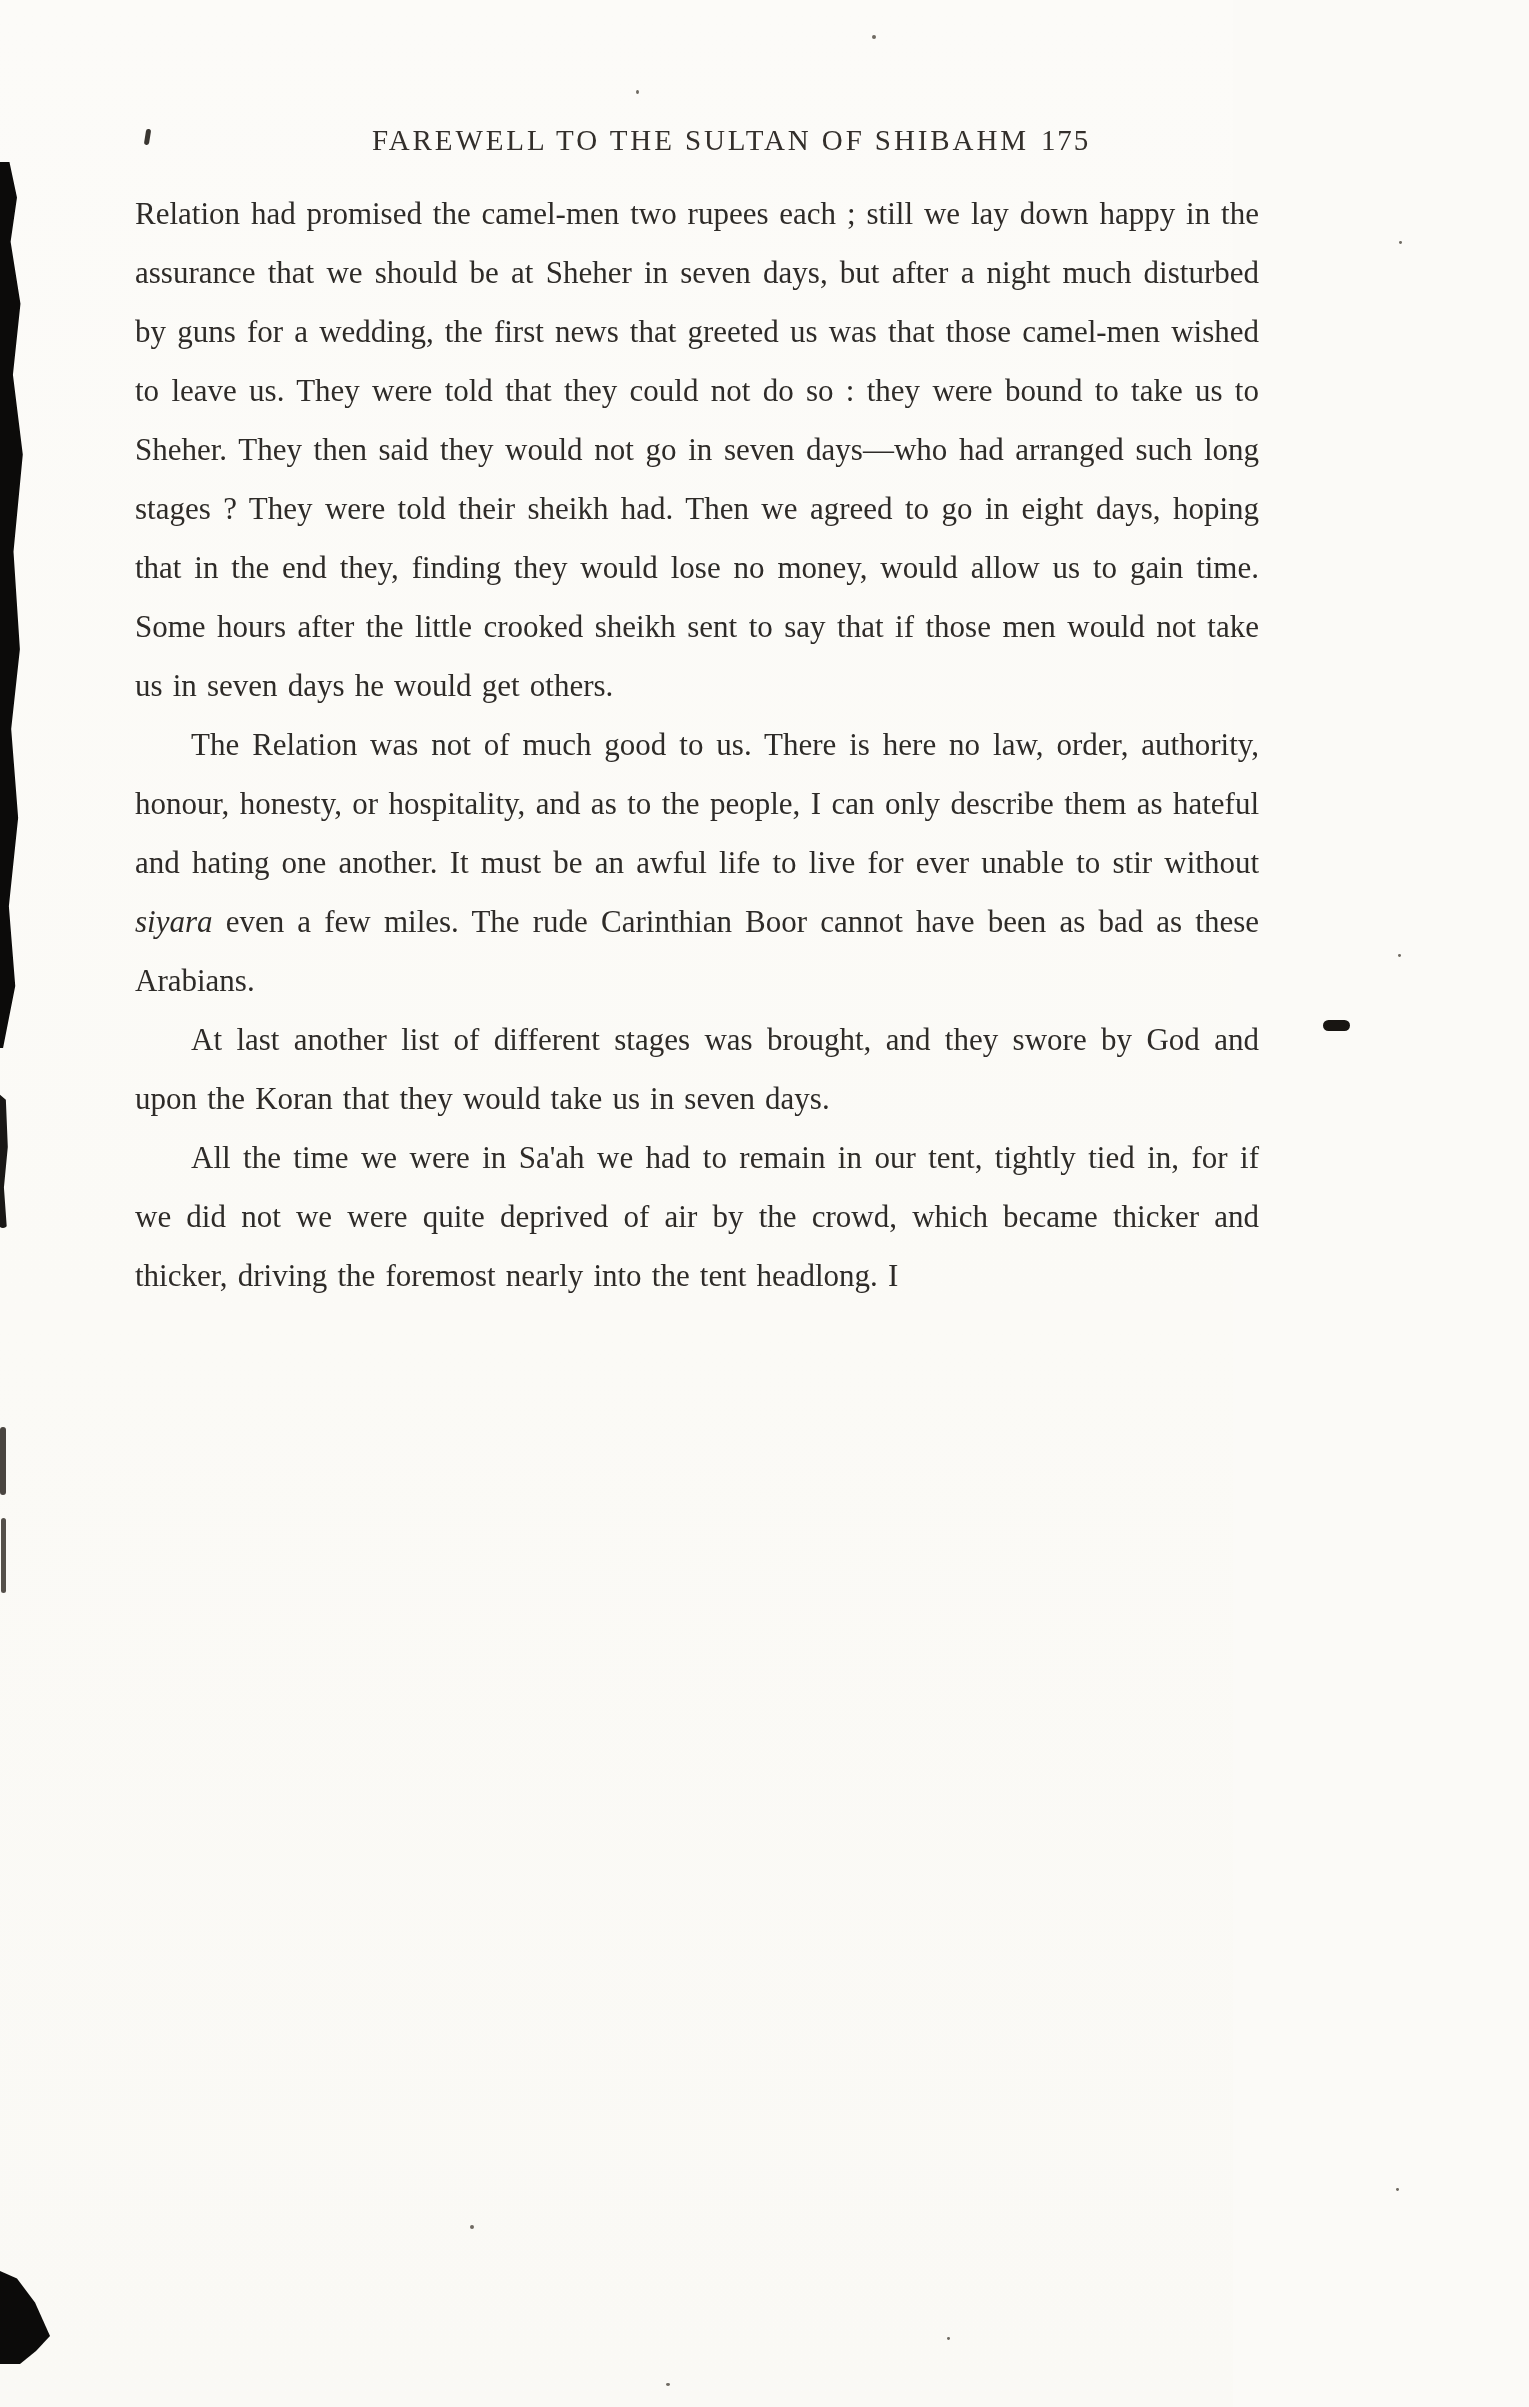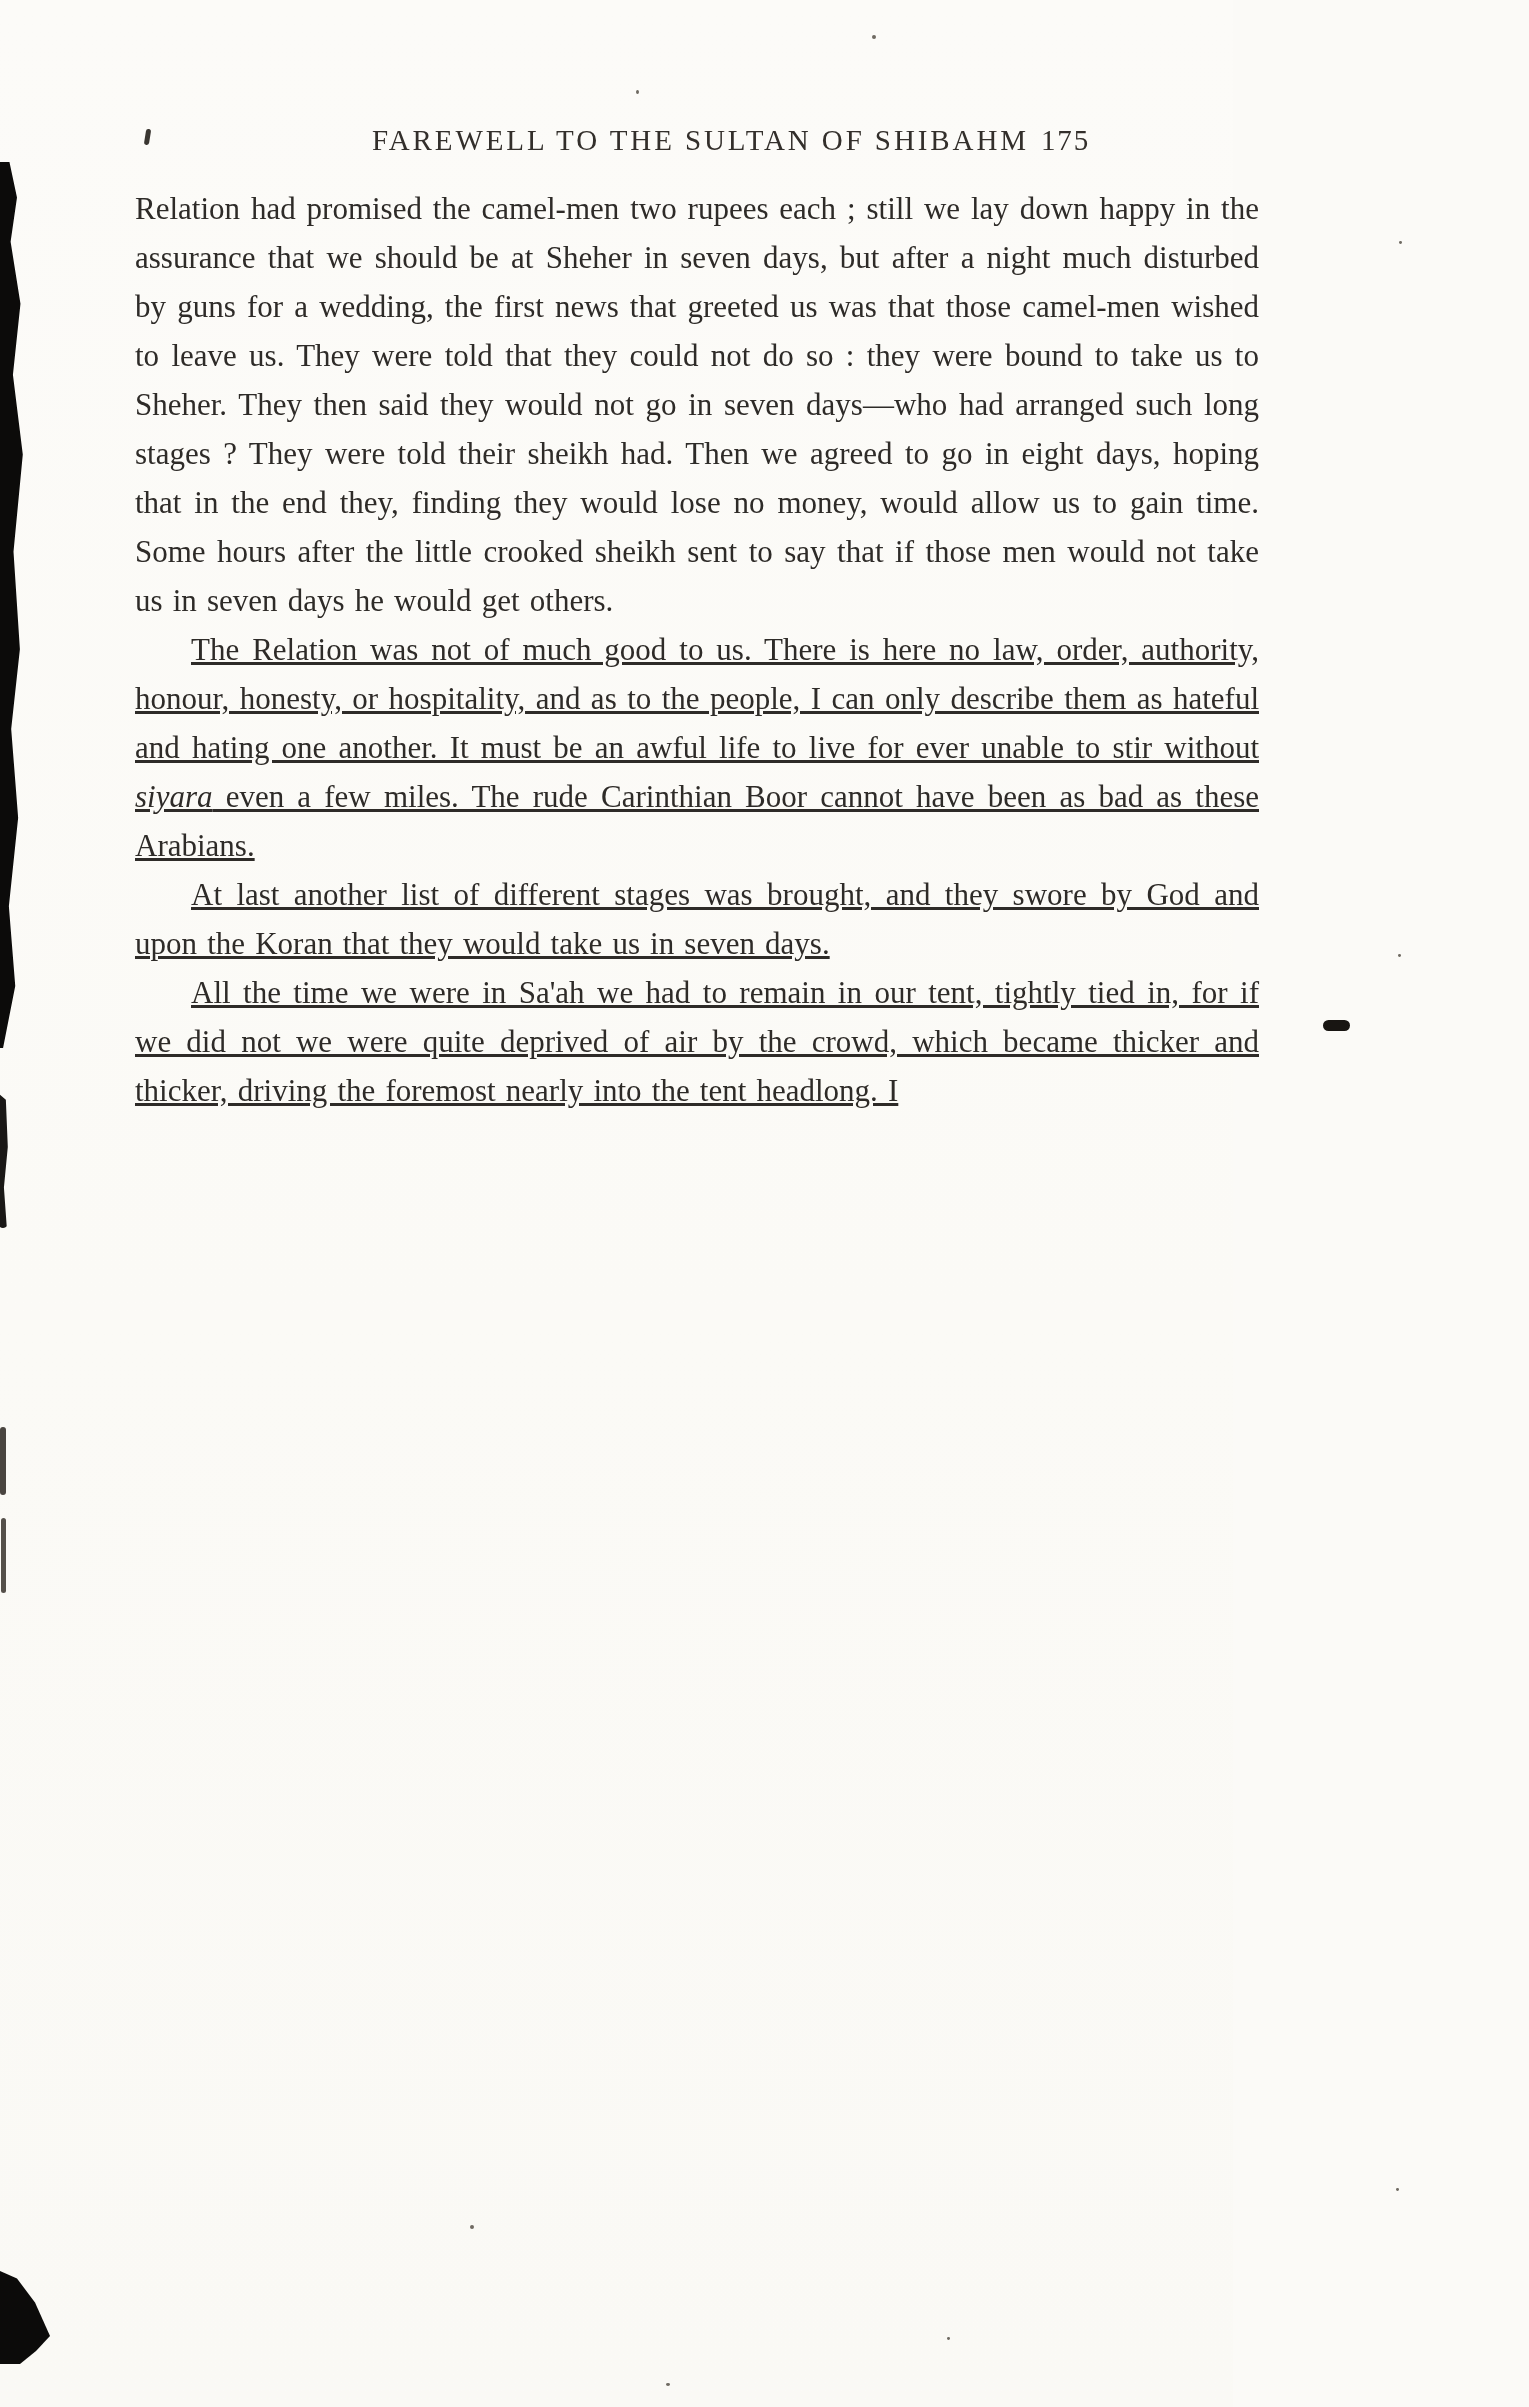--- a/index.html
+++ b/index.html
@@ -34,31 +34,30 @@
     color: #332f2b;
     white-space: nowrap;
   }
   .running-head .page-num {
     margin-left: 12px;
     letter-spacing: 1.9px;
   }
   .body-text {
     margin-top: 27px;
     font-size: 31px;
-    line-height: 49px;
+    line-height: 59px;
     text-align: justify;
     word-spacing: 2.4px;
     color: #2e2b28;
   }
   .body-text p {
     margin: 0;
   }
   .body-text p.indent {
     text-indent: 56px;
-    text-decoration: underline;
   }
   .body-text .ital {
     font-style: italic;
   }
   
   .artifact { position: absolute; background: #0c0b0a; }
   .streak-top {
     left: -3.9px; top: 162px; width: 29px; height: 886px;
     clip-path: polygon(0 0, 46% 0, 72% 4%, 50% 9%, 84% 16%, 58% 24%,
                        92% 33%, 60% 44%, 82% 55%, 52% 64%, 76% 74%,

